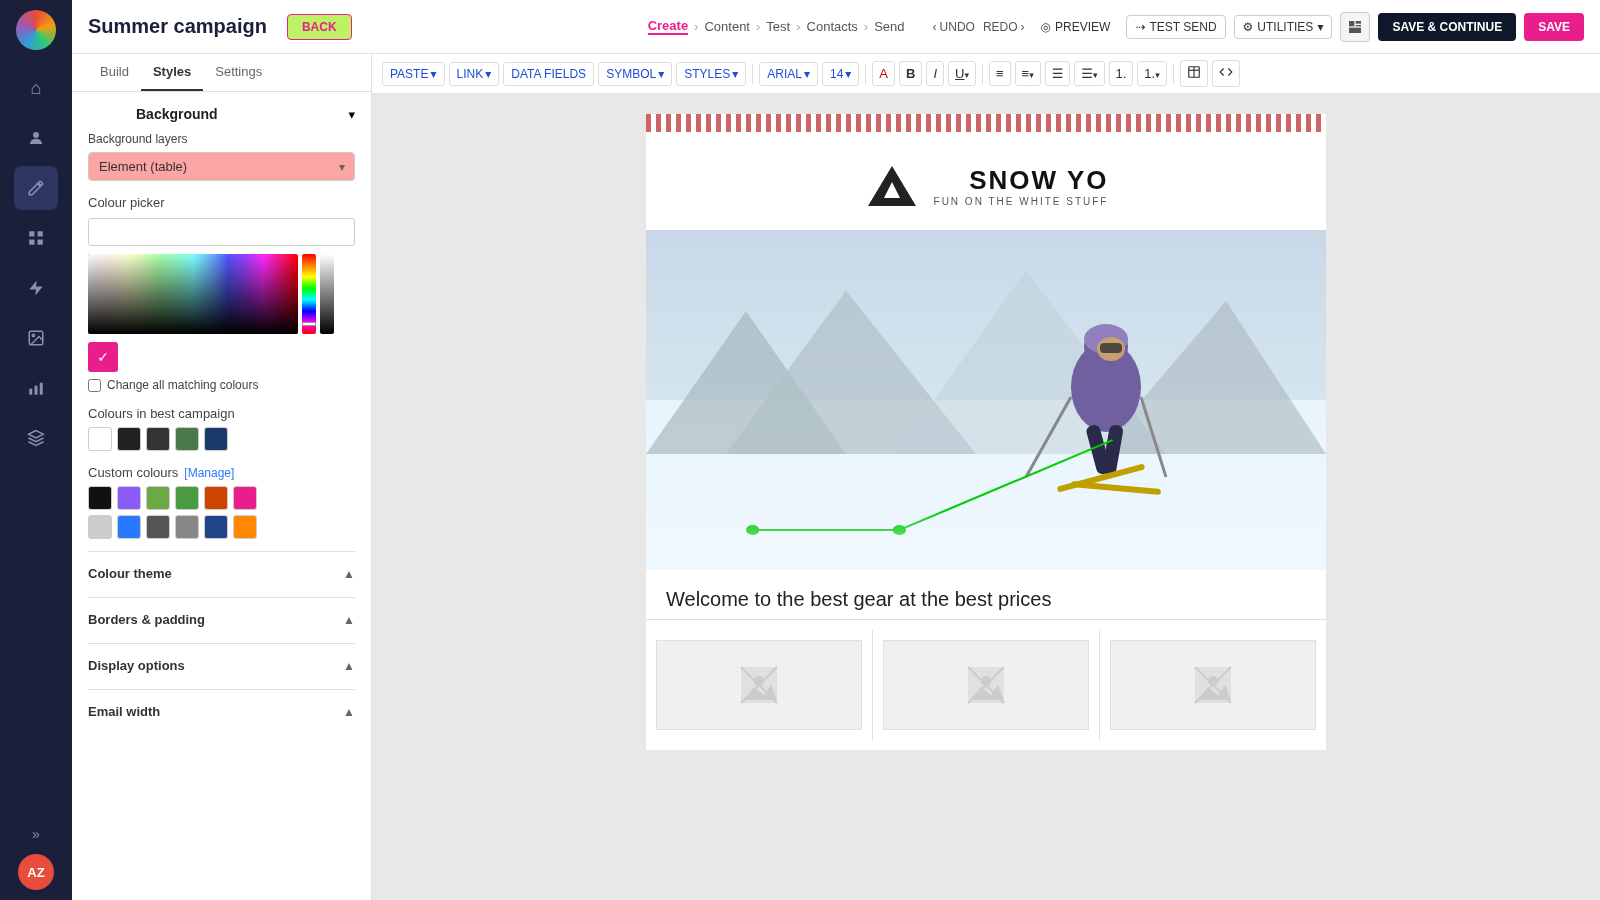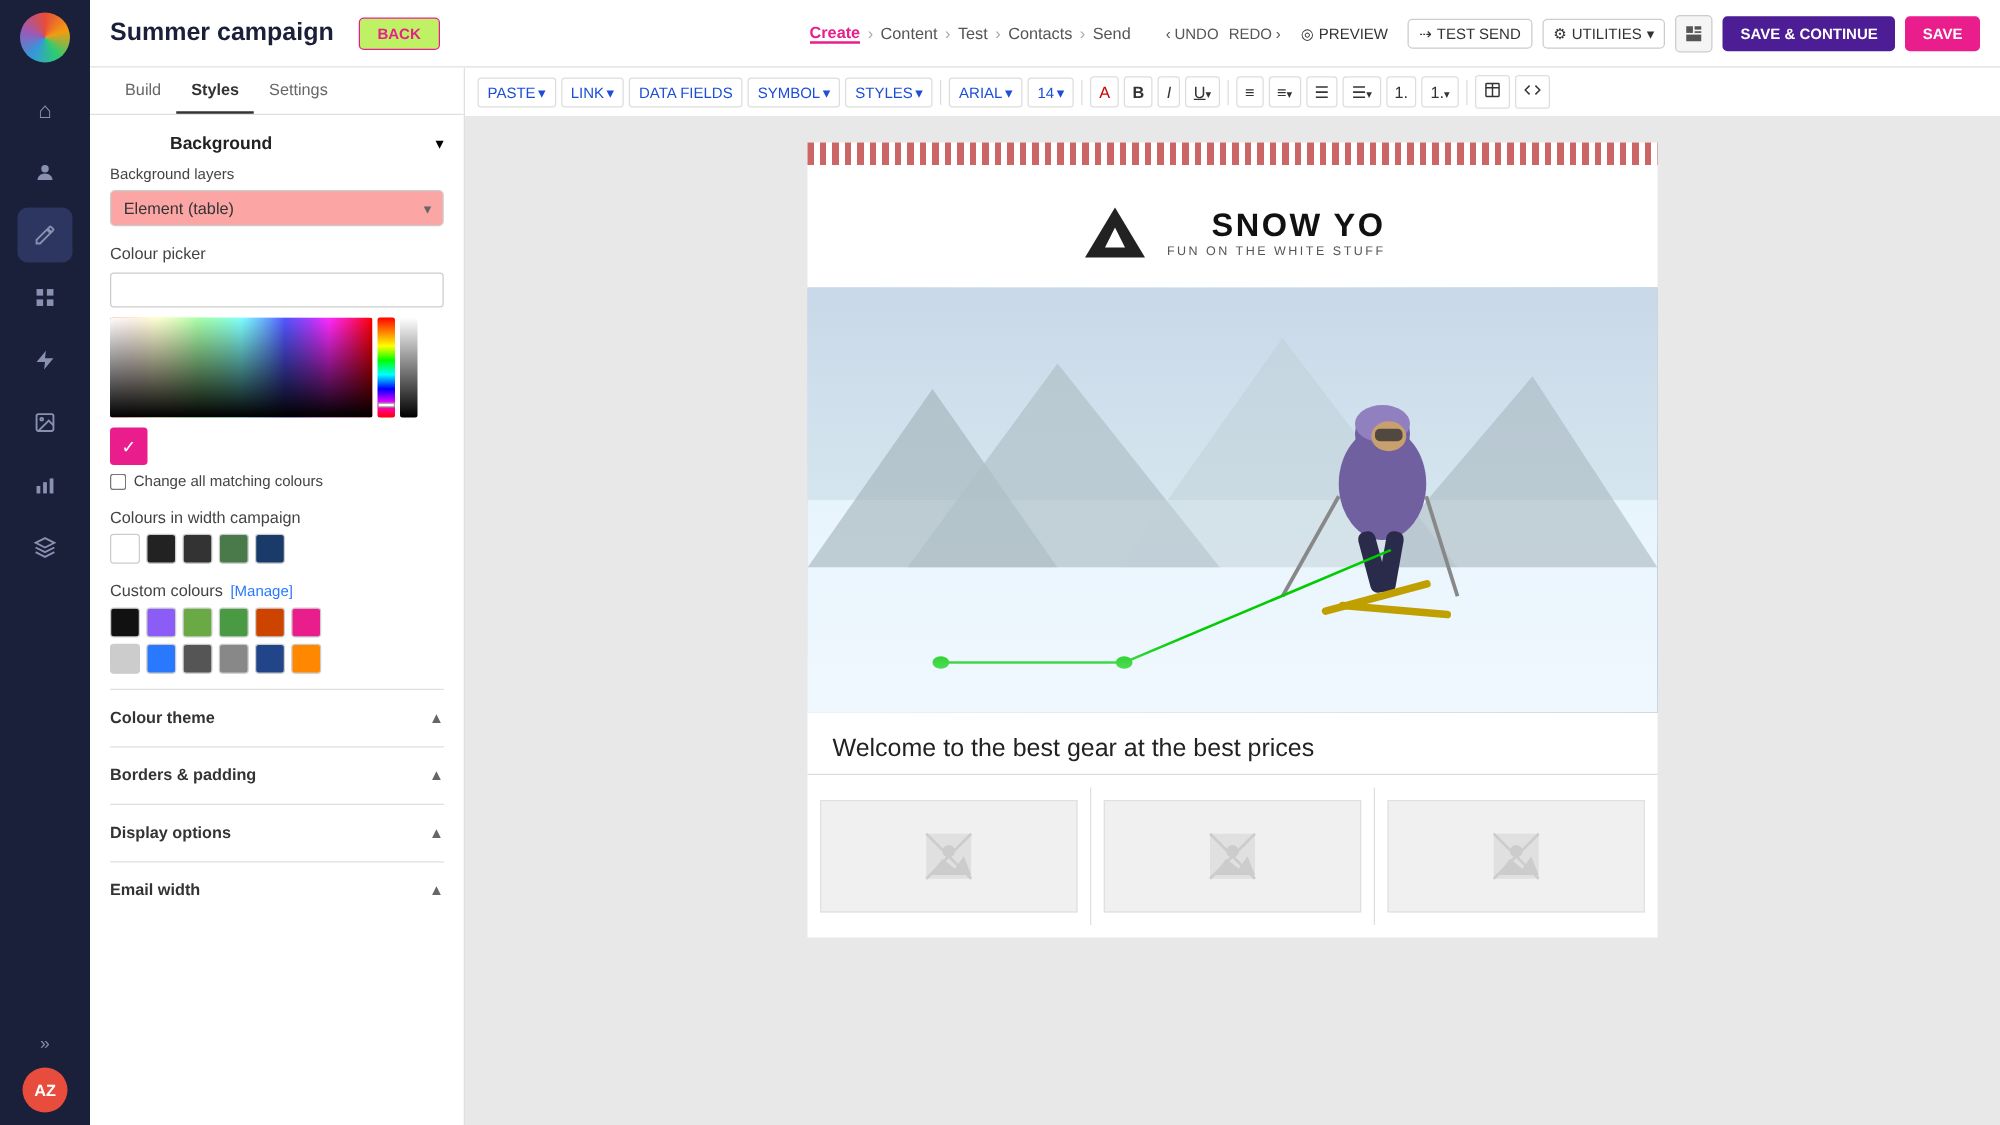--- a/index.html
+++ b/index.html
@@ -107,21 +107,21 @@
       font-size: 12px; padding: 4px 8px; border-radius: 4px;
       display: flex; align-items: center; gap: 4px;
     }
     .top-bar .btn-template-icon {
       width: 30px; height: 30px;
       background: #f5f5f5; border: 1px solid #ccc;
       border-radius: 4px; cursor: pointer;
       display: flex; align-items: center; justify-content: center;
     }
     .top-bar .btn-save-continue {
-      background: #4c1d95; color: white; border: none;
+      background: #0f172a; color: white; border: none;
       padding: 7px 14px; border-radius: 4px; font-size: 12px;
       font-weight: bold; cursor: pointer;
     }
     .top-bar .btn-save {
       background: #e91e8c; color: white; border: none;
       padding: 7px 14px; border-radius: 4px; font-size: 12px;
       font-weight: bold; cursor: pointer;
     }
 
     
@@ -573,21 +573,21 @@
             <button class="hex-confirm">✓</button>
           </div>
 
           <div class="checkbox-row">
             <input type="checkbox" style="">
             <label>Change all matching colours</label>
           </div>
         </div>
 
         <div class="colours-campaign-section">
-          <div class="colours-campaign-label">Colours in width campaign</div>
+          <div class="colours-campaign-label">Colours in best campaign</div>
           <div class="colour-swatches">
             <div class="swatch" style="background:#ffffff;"></div>
             <div class="swatch" style="background:#222222;"></div>
             <div class="swatch" style="background:#333333;"></div>
             <div class="swatch" style="background:#4a7a4a;"></div>
             <div class="swatch" style="background:#1a3a6a;"></div>
           </div>
         </div>
 
         <div class="custom-colours-section">

